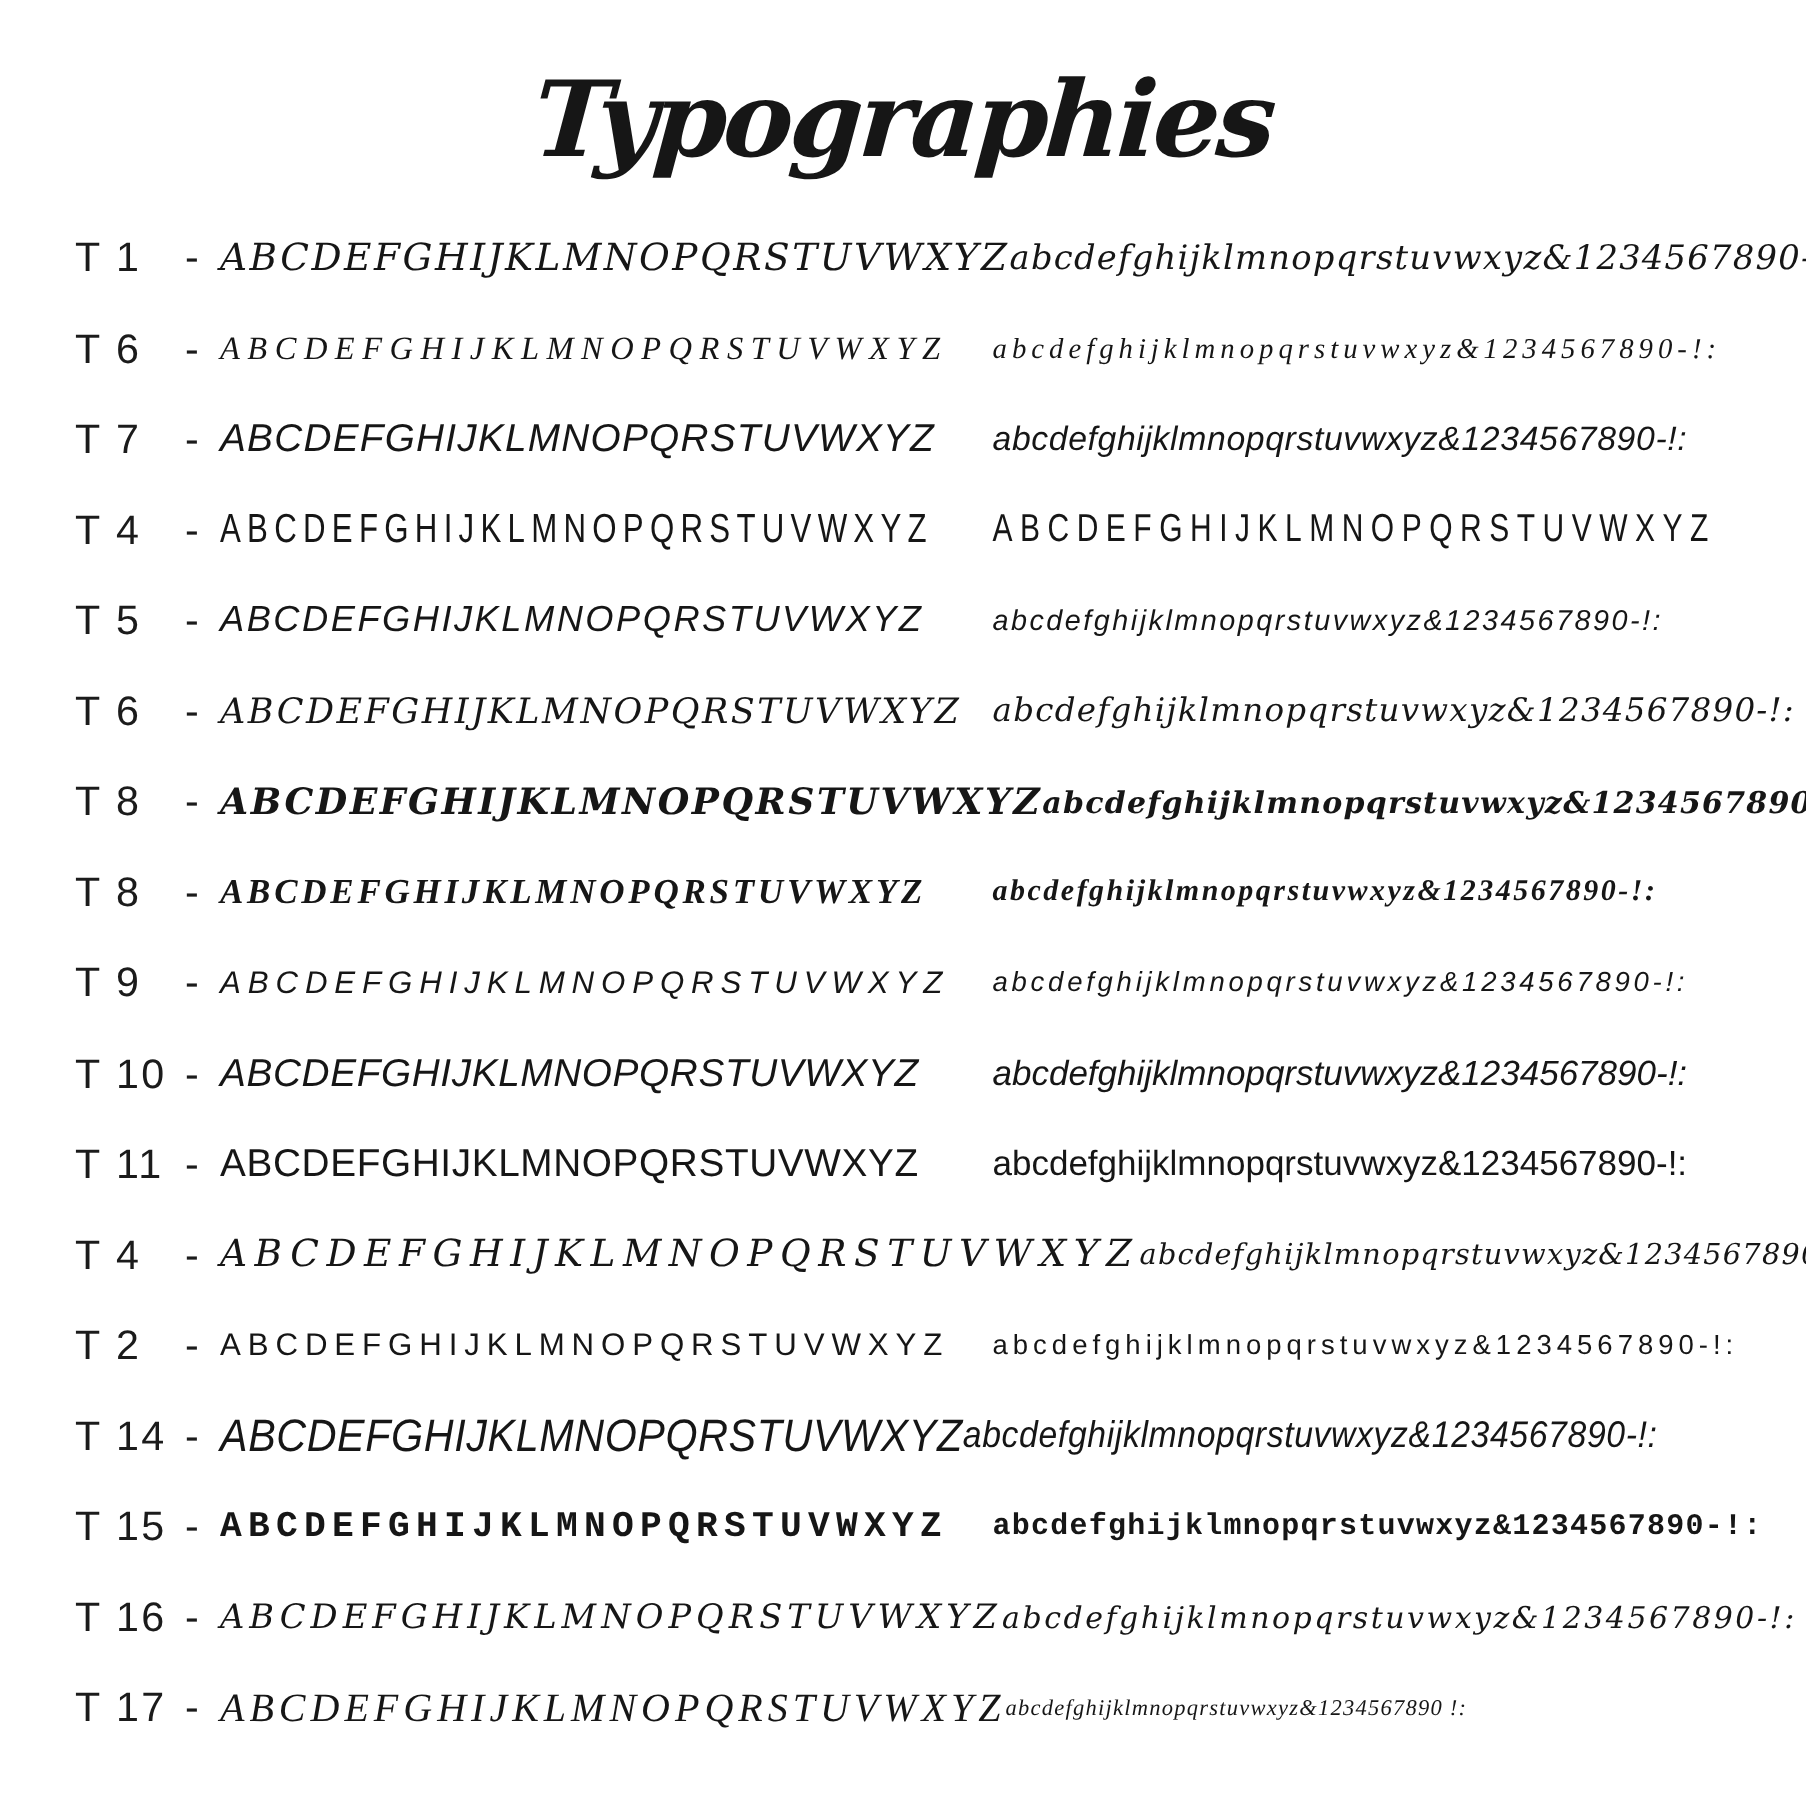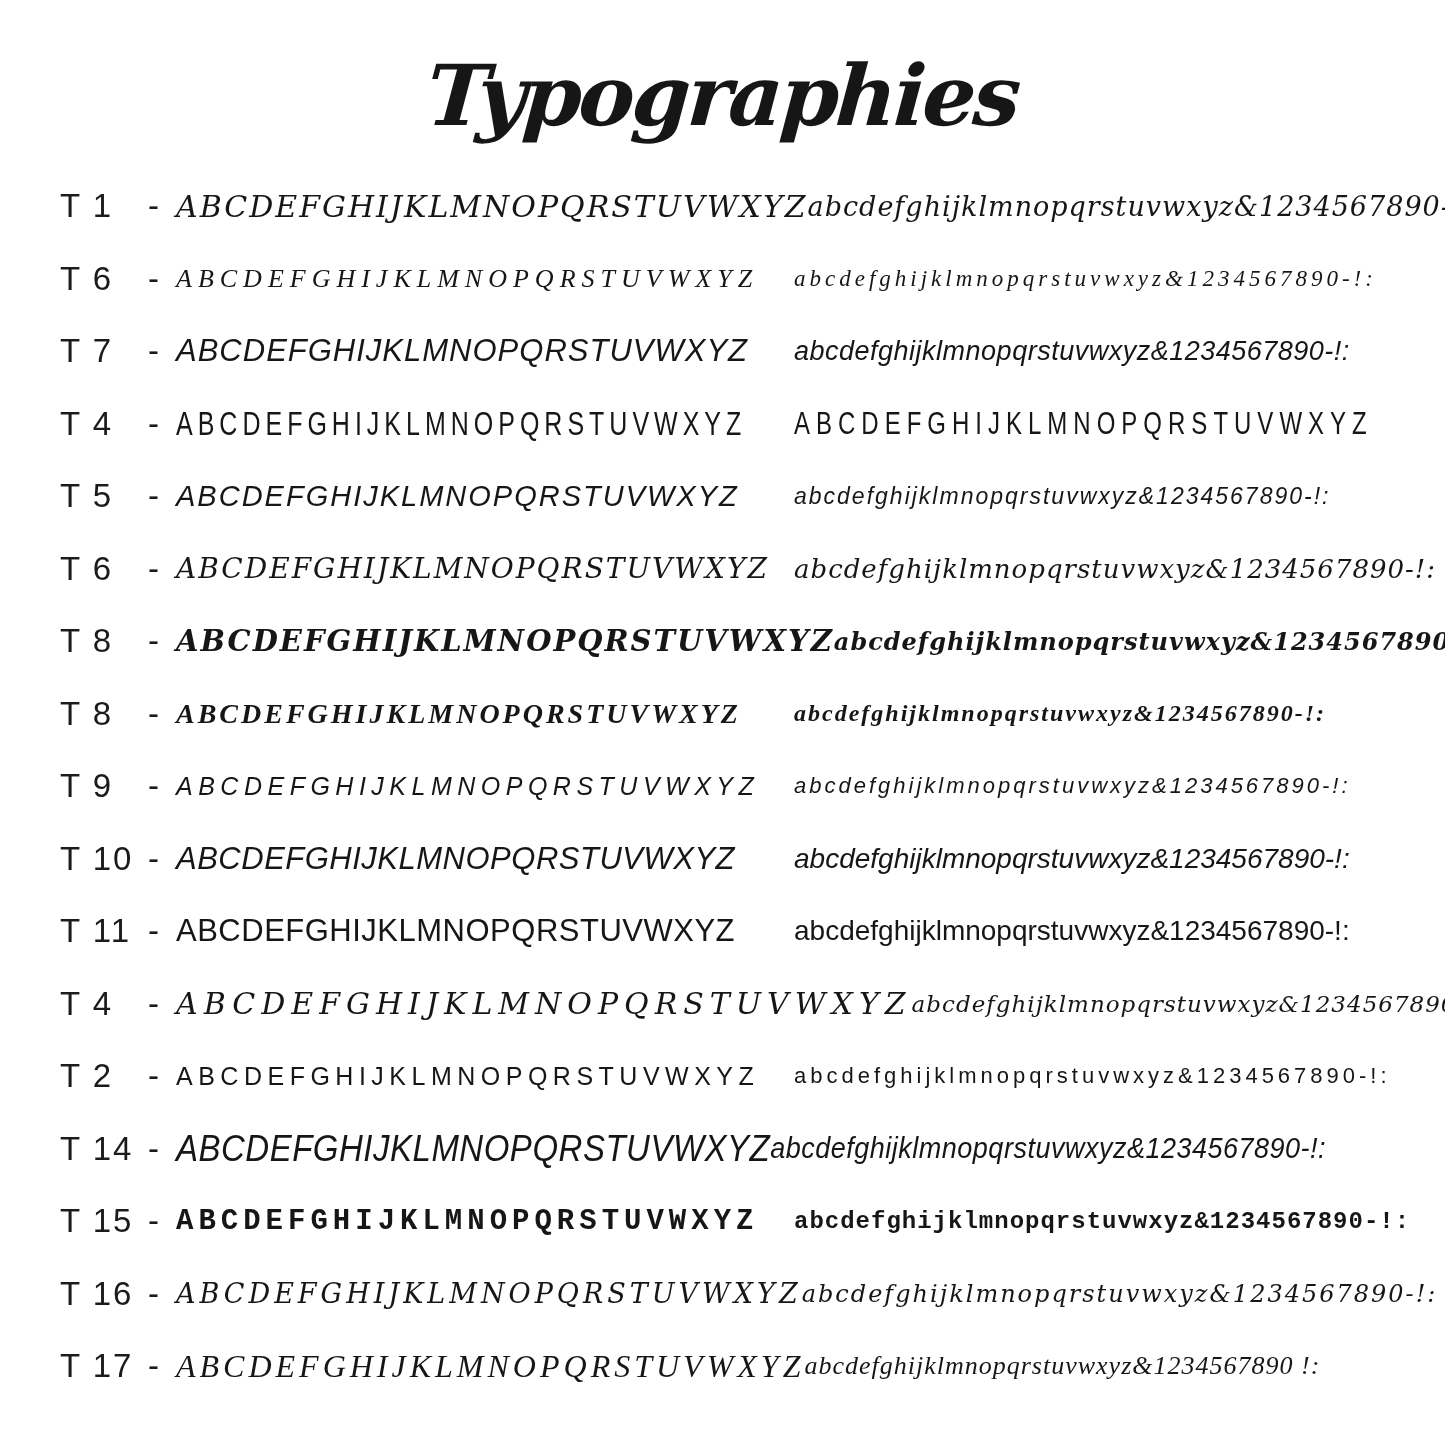--- a/index.html
+++ b/index.html
@@ -96,21 +96,21 @@
   .r15 .sample { font-family: "Liberation Mono", monospace; font-weight: bold; }
   .r15 .upper { font-size: 29px; letter-spacing: 5px; }
   .r15 .lower { font-size: 24px; letter-spacing: 1px; }
 
   .r16 .sample { font-family: "DejaVu Serif", serif; font-style: italic; }
   .r16 .upper { font-size: 27px; letter-spacing: 4px; }
   .r16 .lower { font-size: 24px; letter-spacing: 2px; }
 
   .r17 .sample { font-family: "Liberation Serif", serif; font-style: italic; }
   .r17 .upper { font-size: 32px; letter-spacing: 4px; flex-basis: auto; }
-  .r17 .lower { font-size: 26px; letter-spacing: 1px; font-style: italic; }
+  .r17 .lower { font-size: 18px; letter-spacing: 1px; font-style: italic; }
 </style>
 </head>
 <body style="color: rgb(22, 22, 22); background: rgb(255, 255, 255);">
 
 <div class="title">Typographies</div>
 
 <div id="rows">
   <div class="row r1">
     <span class="label">T 1</span>
     <span class="dash">-</span>

